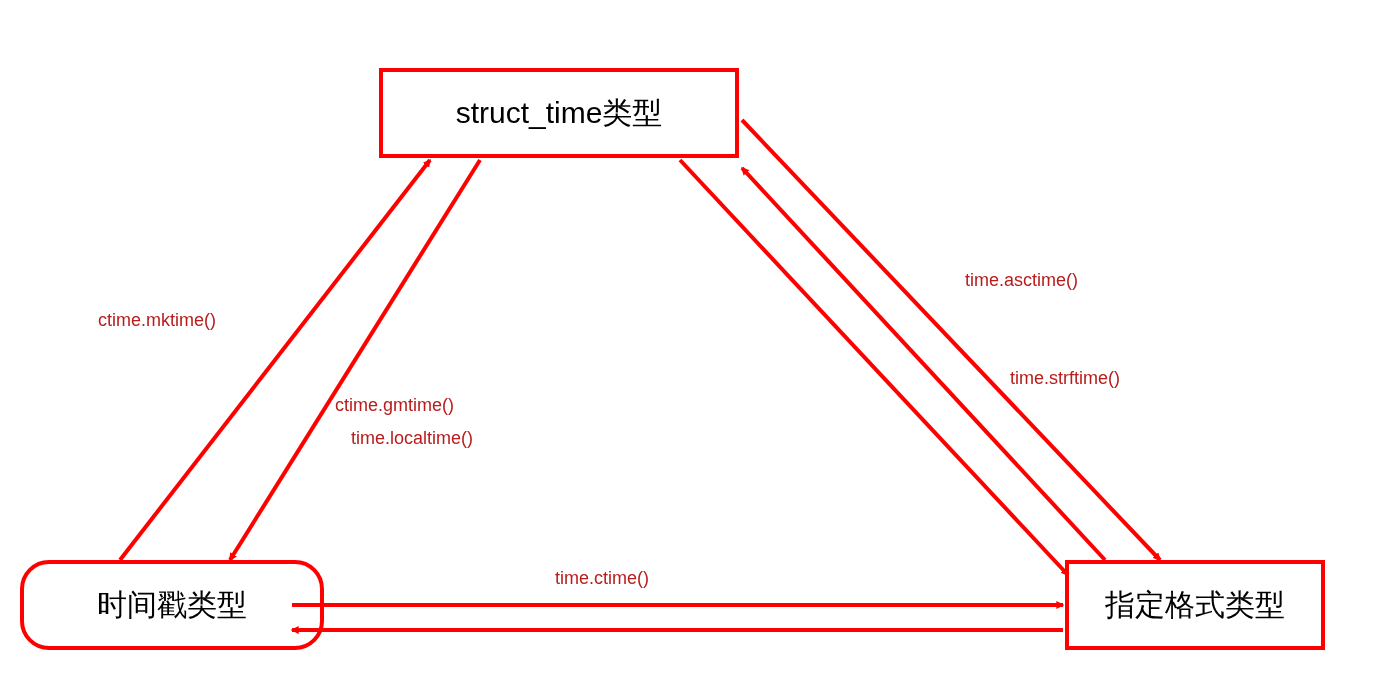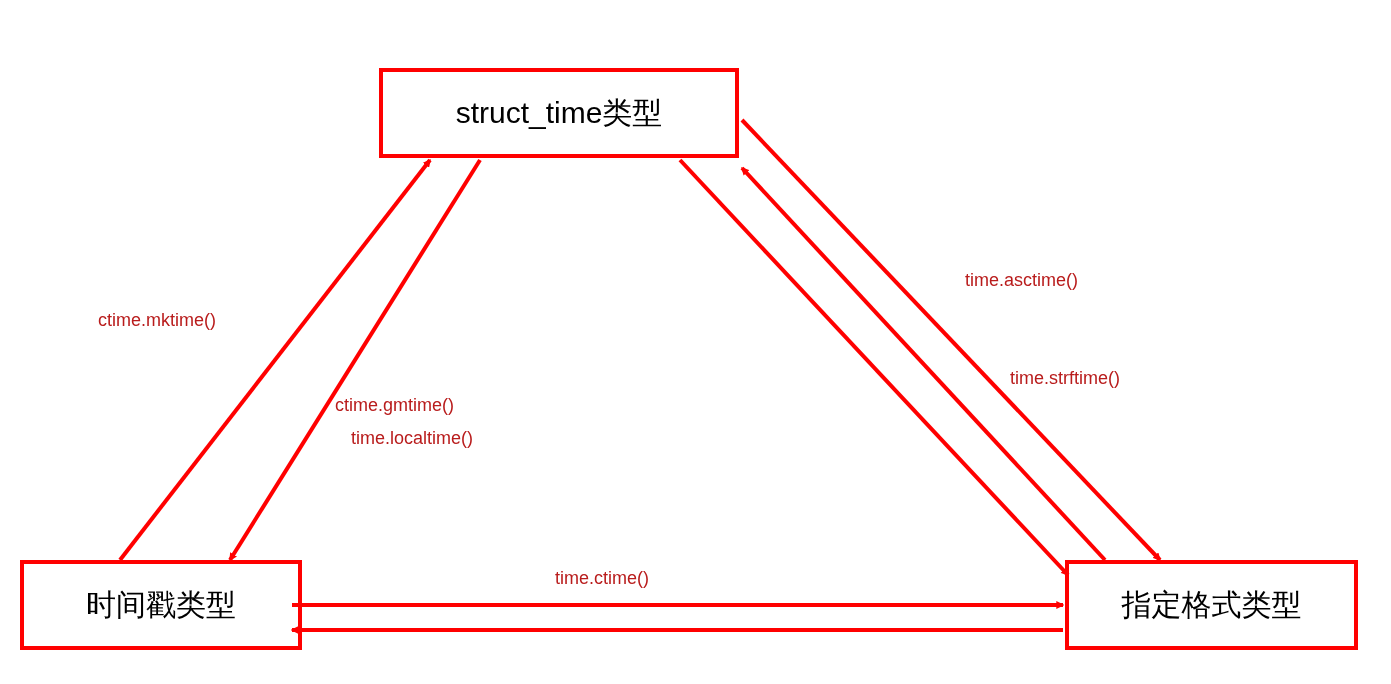--- a/index.html
+++ b/index.html
@@ -50,25 +50,25 @@
 </style>
 </head>
 <body>
 
 <div class="canvas">
 
   <div class="node" style="left:379px; top:68px;  width:360px; height:90px;">
     <span>struct_time类型</span>
   </div>
 
-  <div class="node" style="left:20px; top:560px; width:282px; height:90px;">
+  <div class="node" style="left:20px; top:560px; width:304px; height:90px;border-radius:29px;">
     <span>时间戳类型</span>
   </div>
 
-  <div class="node" style="left:1065px; top:560px; width:293px; height:90px;">
+  <div class="node" style="left:1065px; top:560px; width:260px; height:90px;">
     <span>指定格式类型</span>
   </div>
 
   <div class="edge-label" style="left:98px;  top:310px;">ctime.mktime()</div>
 
   <div class="edge-label" style="left:335px; top:395px;">ctime.gmtime()</div>
 
   <div class="edge-label" style="left:335px; top:428px;margin-left:16px;">time.localtime()</div>
 
   <div class="edge-label" style="left:965px; top:270px;">time.asctime()</div>

